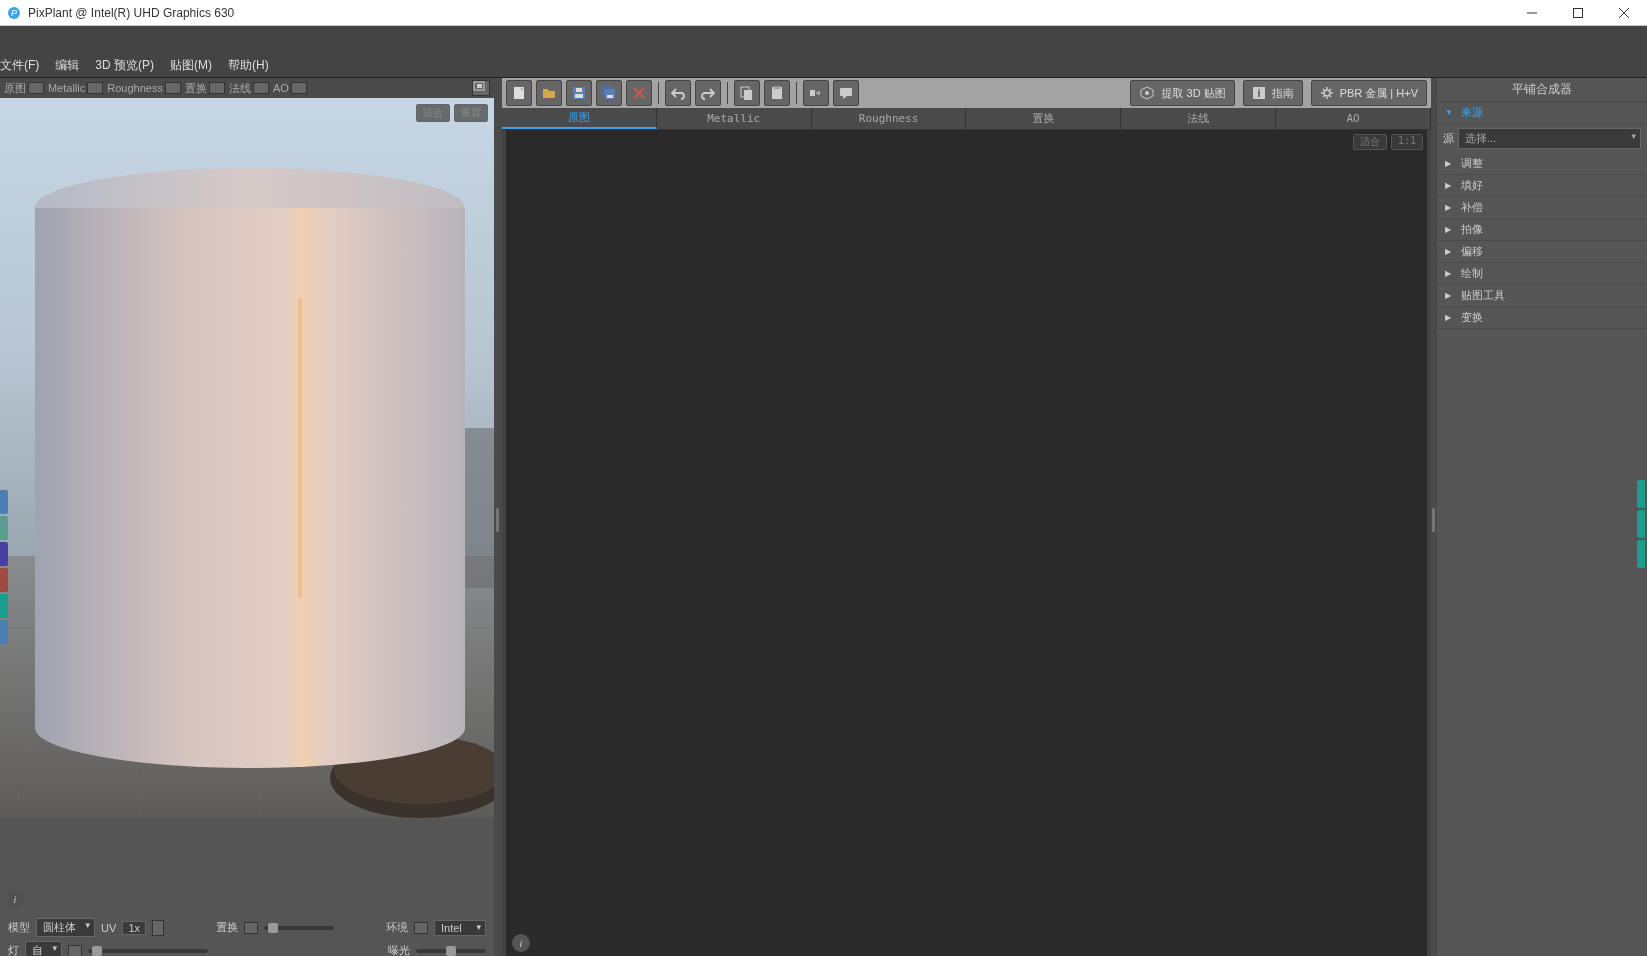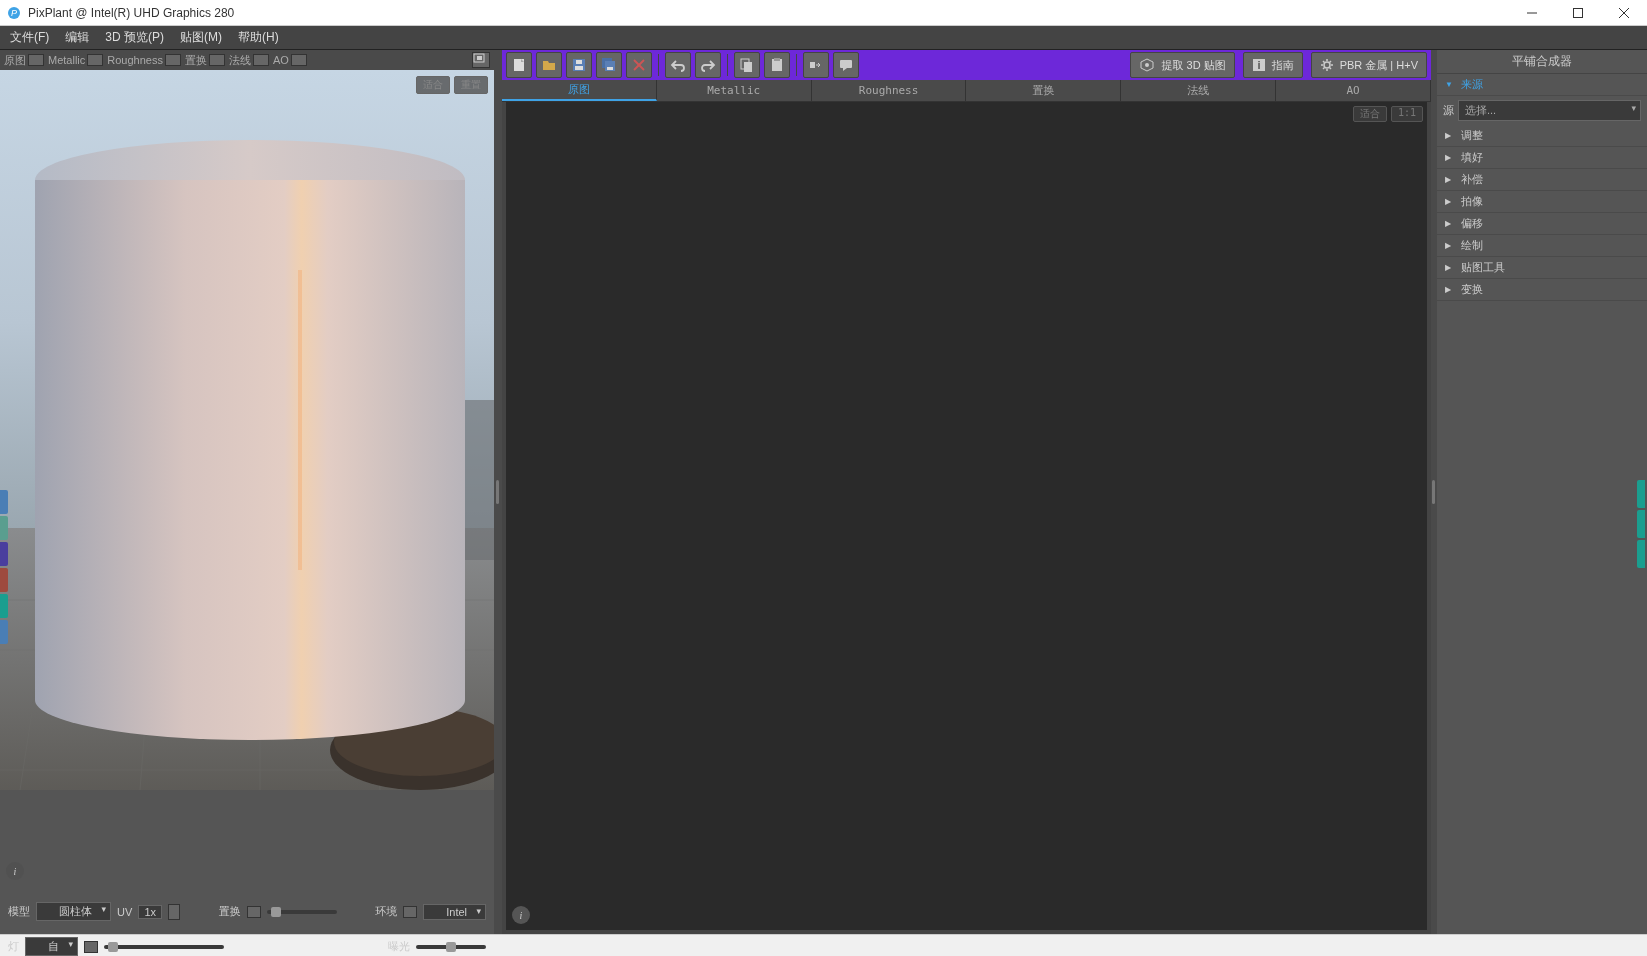--- a/index.html
+++ b/index.html
@@ -4,58 +4,58 @@
 <style>
 * { margin: 0; padding: 0; box-sizing: border-box; font-family: "Microsoft YaHei", Arial, sans-serif; }
 body { background: #444; overflow: hidden; width: 1647px; height: 956px; }
 
 .titlebar { height: 26px; background: #fff; display: flex; align-items: center; padding-left: 6px; border-bottom: 1px solid #ccc; }
 .titlebar .icon { width: 16px; height: 16px; margin-right: 6px; display: flex; align-items: center; justify-content: center; }
 .titlebar .title { font-size: 12px; color: #333; }
 .titlebar .win-controls { margin-left: auto; display: flex; }
 .titlebar .win-btn { width: 46px; height: 26px; display: flex; align-items: center; justify-content: center; font-size: 14px; color: #333; }
 
-.menubar { height: 24px; background: #444; display: flex; align-items: center; padding-left: 10px; color: #ddd; font-size: 12px; gap: 16px; border-bottom: 1px solid #222; }
+.menubar { height: 24px; background: #444; display: flex; align-items: center; color: #ddd; font-size: 12px; gap: 16px; border-bottom: 1px solid #222; margin-top: 28px; }
 .menubar .menu-item { cursor: default; }
 
 .content { display: flex; height: calc(956px - 50px - 22px); }
 
 
 .left-panel { width: 494px; background: #555; display: flex; flex-direction: column; }
 .channel-bar { height: 20px; background: #4a4a4a; display: flex; align-items: center; padding: 0 4px; font-size: 11px; color: #aaa; gap: 4px; }
 .channel-bar .ch { display: flex; align-items: center; gap: 2px; }
 .channel-bar .swatch { width: 16px; height: 12px; background: #666; border: 1px solid #333; }
 .channel-bar .spacer { flex: 1; }
 .channel-bar .win-icon { width: 18px; height: 16px; background: #666; border: 1px solid #333; }
 
 .preview-viewport { flex: 1; position: relative; overflow: hidden; }
 .preview-bg { position: absolute; inset: 0; }
 .preview-overlay { position: absolute; top: 6px; right: 6px; display: flex; gap: 4px; }
 .preview-overlay .pill { font-size: 10px; color: #888; background: rgba(80,80,80,0.8); border: 1px solid #666; padding: 1px 6px; border-radius: 2px; }
 .preview-info { position: absolute; left: 6px; bottom: 6px; width: 18px; height: 18px; border-radius: 50%; background: rgba(80,80,80,0.7); color: #ccc; font-size: 10px; font-style: italic; display: flex; align-items: center; justify-content: center; font-family: serif; }
 
 .preview-controls { height: 48px; background: #555; display: flex; flex-direction: column; padding: 4px 8px; font-size: 11px; color: #ccc; gap: 4px; }
-.pc-row { display: flex; align-items: center; gap: 6px; margin-top: 12px; }
+.pc-row { display: flex; align-items: center; gap: 6px; }
 .pc-row label { font-size: 11px; }
 .pc-row .spacer { flex: 1; }
-.dd { background: #3a3a3a; color: #ccc; font-size: 11px; border: 1px solid #666; padding: 1px 18px 1px 22px; position: relative; min-width: 52px; }
+.dd { background: #3a3a3a; color: #ccc; font-size: 11px; border: 1px solid #666; padding: 1px 18px 1px 6px; position: relative; min-width: 52px; }
 .dd::after { content: "▾"; position: absolute; right: 4px; top: 1px; font-size: 9px; }
 .chk { width: 14px; height: 12px; background: #666; border: 1px solid #333; display: inline-block; }
 .mini { width: 24px; background: #3a3a3a; border: 1px solid #666; color: #ccc; font-size: 11px; text-align: center; }
 .spin { width: 12px; height: 16px; background: #666; border: 1px solid #333; }
 .slider-track { height: 4px; background: #3a3a3a; width: 70px; border-radius: 2px; position: relative; }
 .slider-thumb { width: 10px; height: 10px; background: #999; border-radius: 2px; position: absolute; top: -3px; }
 
 
 .splitter { width: 8px; background: #4a4a4a; position: relative; }
 .splitter::before { content: ""; position: absolute; left: 2px; top: 50%; width: 3px; height: 24px; background: #777; border-radius: 2px; transform: translateY(-50%); }
 
 
 .center-panel { flex: 1; background: #444; display: flex; flex-direction: column; }
-.toolbar { height: 30px; background: #6d28d9; display: flex; align-items: center; padding: 0 4px; gap: 4px; }
+.toolbar { height: 30px; background: #a3a3a3; display: flex; align-items: center; padding: 0 4px; gap: 4px; }
 .toolbar .btn { width: 26px; height: 26px; background: #666; border: 1px solid #444; border-radius: 2px; display: flex; align-items: center; justify-content: center; }
 .toolbar .sep { width: 1px; height: 22px; background: #444; margin: 0 2px; }
 .toolbar .right-group { margin-left: auto; display: flex; gap: 8px; }
 .toolbar .big-btn { height: 26px; background: #666; border: 1px solid #444; border-radius: 2px; display: flex; align-items: center; padding: 0 8px; gap: 6px; font-size: 11px; color: #ddd; }
 .toolbar .big-btn .ico { display: flex; }
 
 .tabs { height: 22px; background: #4a4a4a; display: flex; border-bottom: 1px solid #333; }
 .tab { flex: 1; display: flex; align-items: center; justify-content: center; font-size: 11px; color: #aaa; border-right: 1px solid #333; font-family: monospace; }
 .tab.active { color: #3fa3e6; border-bottom: 2px solid #3fa3e6; }
 
@@ -89,21 +89,21 @@
 </head>
 <body>
 
 <div class="titlebar">
   <span class="icon">
     <svg width="14" height="14" viewBox="0 0 14 14">
         <circle cx="7" cy="7" r="6" fill="#3fa3e6"></circle>
         <text x="7" y="10" font-size="9" text-anchor="middle" fill="#fff" font-family="Arial" font-style="italic">P</text>
       </svg>
   </span>
-  <span class="title">PixPlant @ Intel(R) UHD Graphics 280</span>
+  <span class="title">PixPlant @ Intel(R) UHD Graphics 630</span>
   <div class="win-controls">
     <div class="win-btn">
       <svg width="10" height="10">
           <line x1="0" y1="5" x2="10" y2="5" stroke="#333" stroke-width="1"></line>
         </svg>
     </div>
     <div class="win-btn">
       <svg width="10" height="10">
           <rect x="0.5" y="0.5" width="9" height="9" fill="none" stroke="#333" stroke-width="1"></rect>
         </svg>

